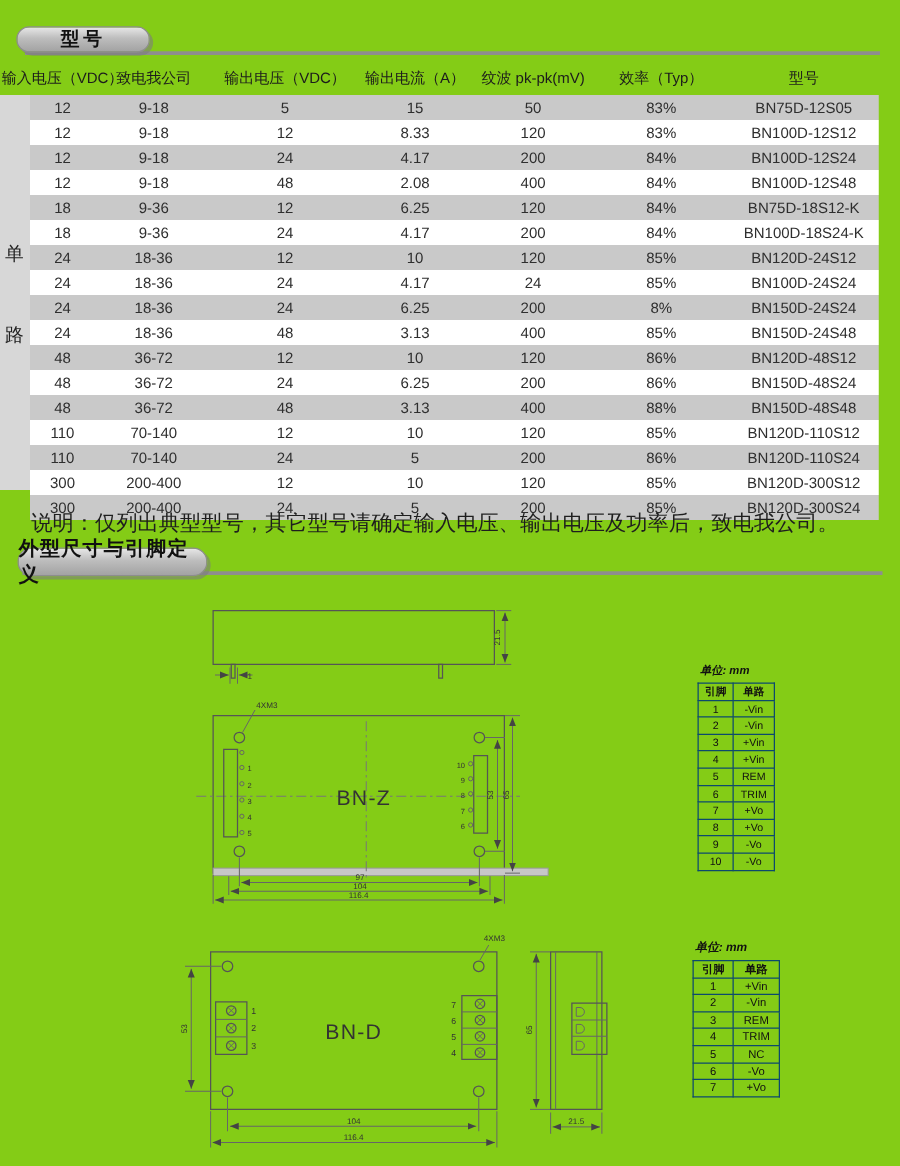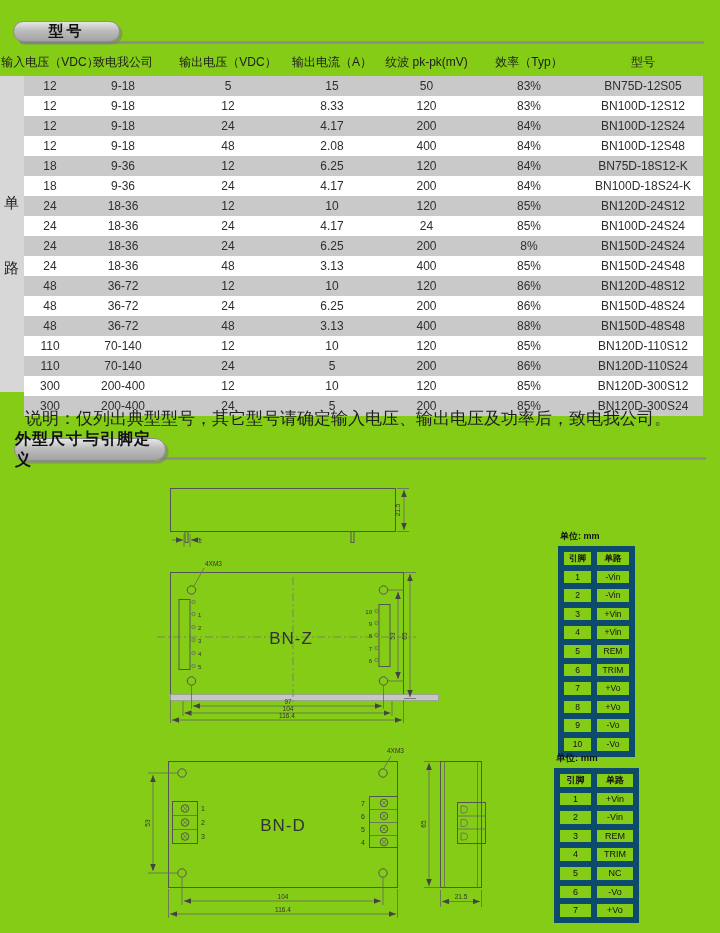--- a/index.html
+++ b/index.html
@@ -41,25 +41,25 @@
   .thin { stroke:#666; stroke-width:0.8; fill:none; }
   .dash { stroke:#777; stroke-width:0.8; fill:none; stroke-dasharray:8 3 2 3; }
   .dimt { font-size:6.5px; }
   .pint { font-size:6px; }
   .bigt { font-size:17px; letter-spacing:1px; fill:#222; }
 
   
   .pt-wrap { position:absolute; color:#111; }
   .pt-wrap-a { left:558px; top:530px; }
   .pt-wrap-b { left:554px; top:752px; }
-  .unit-label { font-weight:bold; margin:0 0 3px 2px; }
+  .unit-label { font-weight:bold; margin:0 0 3px 2px;font-style:italic; }
   .pt-wrap-a .unit-label { font-size:9px; }
   .pt-wrap-b .unit-label { font-size:9.5px; }
   table.pt { border-collapse:collapse; }
-  table.pt th, table.pt td { border:6px solid #0c4a6e; text-align:center; padding:0; font-weight:normal; }
+  table.pt th, table.pt td { border:1px solid #0c4a6e; text-align:center; padding:0; font-weight:normal; }
   table.pt th { font-weight:bold; }
   .pt-a th, .pt-a td { height:12.6px; font-size:8.5px; line-height:12.6px; }
   .pt-a th:first-child, .pt-a td:first-child { width:27px; }
   .pt-a th:last-child,  .pt-a td:last-child  { width:32px; }
   .pt-b th, .pt-b td { height:12.6px; font-size:9px; line-height:12.6px; }
   .pt-b th:first-child, .pt-b td:first-child { width:31px; }
   .pt-b th:last-child,  .pt-b td:last-child  { width:36px; }
 </style>
 </head>
 <body>

